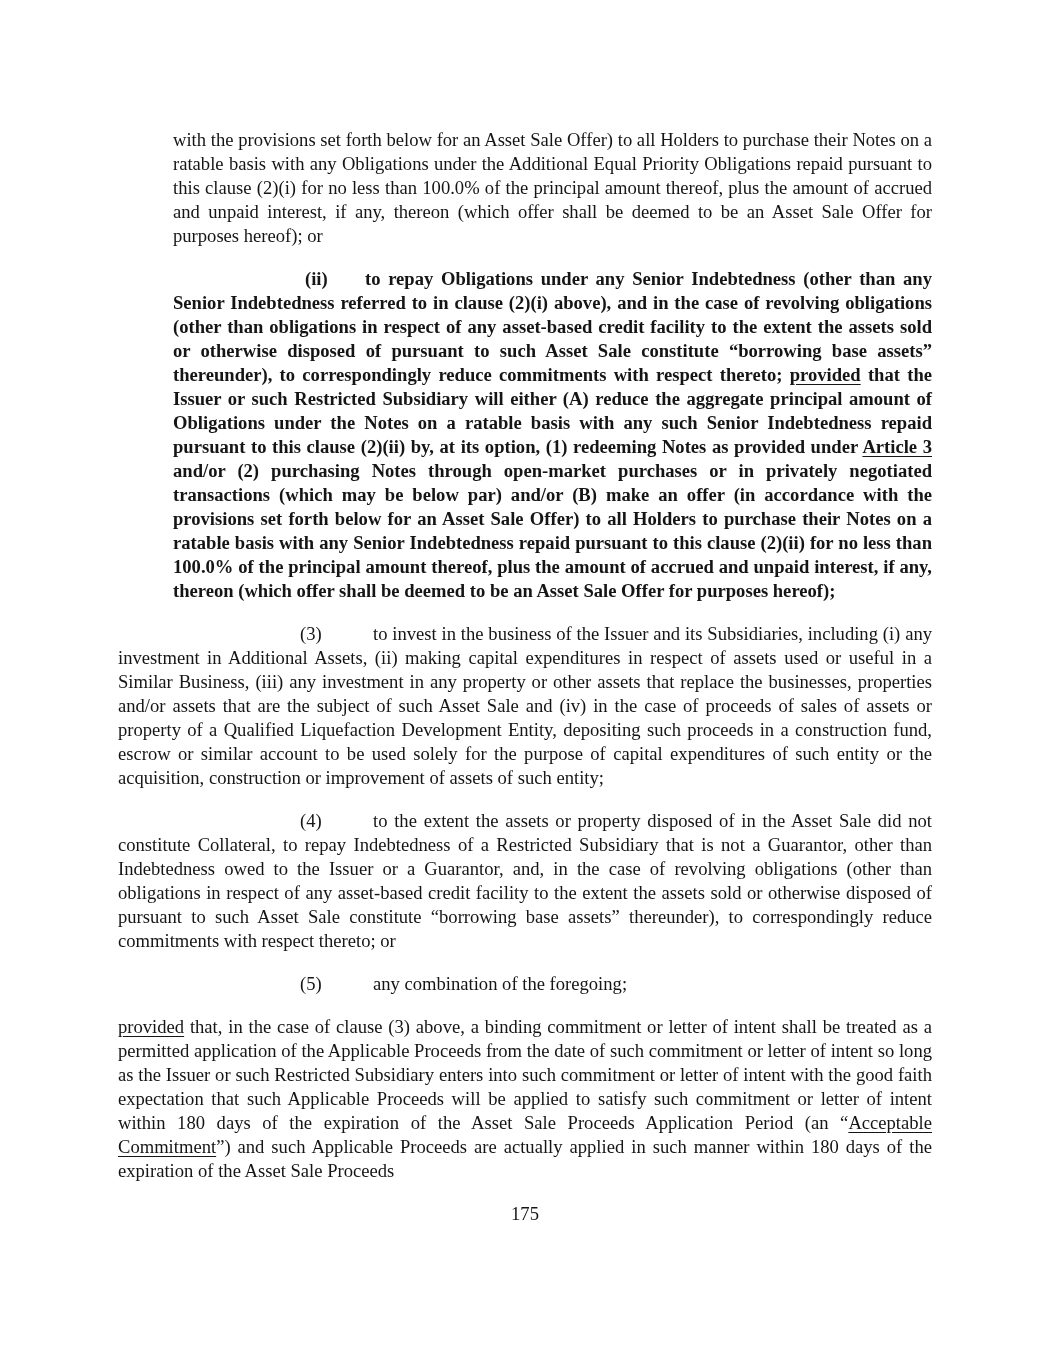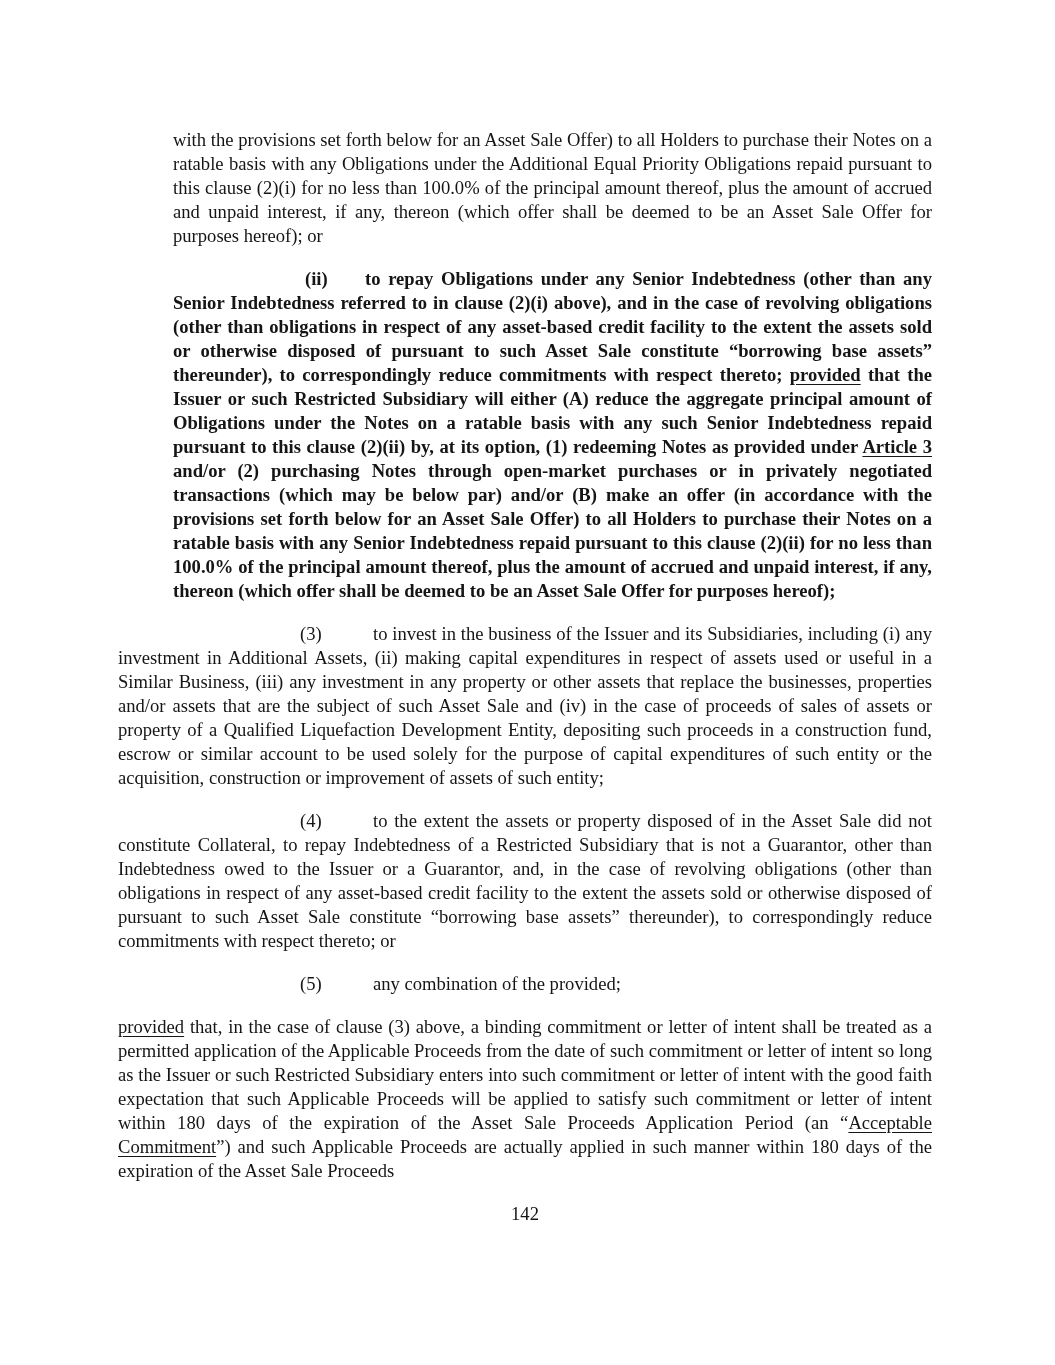--- a/index.html
+++ b/index.html
@@ -63,19 +63,19 @@
 <div class="page">
 
   <p class="para block"><span>with the provisions set forth below for an Asset Sale Offer) to all Holders to purchase their Notes on a ratable basis with any Obligations under the Additional Equal Priority Obligations repaid pursuant to this clause (2)(i) for no less than 100.0% of the principal amount thereof, plus the amount of accrued and unpaid interest, if any, thereon (which offer shall be deemed to be an Asset Sale Offer for purposes hereof); or</span></p>
 
   <p class="para block hang-block"><span class="lbl">(ii)</span><span>to repay Obligations under any Senior Indebtedness (other than any Senior Indebtedness referred to in clause (2)(i) above), and in the case of revolving obligations (other than obligations in respect of any asset-based credit facility to the extent the assets sold or otherwise disposed of pursuant to such Asset Sale constitute “borrowing base assets” thereunder), to correspondingly reduce commitments with respect thereto; </span><span class="u">provided</span><span> that the Issuer or such Restricted Subsidiary will either (A) reduce the aggregate principal amount of Obligations under the Notes on a ratable basis with any such Senior Indebtedness repaid pursuant to this clause (2)(ii) by, at its option, (1) redeeming Notes as provided under </span><span class="u">Article 3</span><span> and/or (2) purchasing Notes through open-market purchases or in privately negotiated transactions (which may be below par) and/or (B) make an offer (in accordance with the provisions set forth below for an Asset Sale Offer) to all Holders to purchase their Notes on a ratable basis with any Senior Indebtedness repaid pursuant to this clause (2)(ii) for no less than 100.0% of the principal amount thereof, plus the amount of accrued and unpaid interest, if any, thereon (which offer shall be deemed to be an Asset Sale Offer for purposes hereof);</span></p>
 
   <p class="para hang-full"><span class="lbl">(3)</span><span>to invest in the business of the Issuer and its Subsidiaries, including (i) any investment in Additional Assets, (ii) making capital expenditures in respect of assets used or useful in a Similar Business, (iii) any investment in any property or other assets that replace the businesses, properties and/or assets that are the subject of such Asset Sale and (iv) in the case of proceeds of sales of assets or property of a Qualified Liquefaction Development Entity, depositing such proceeds in a construction fund, escrow or similar account to be used solely for the purpose of capital expenditures of such entity or the acquisition, construction or improvement of assets of such entity;</span></p>
 
   <p class="para hang-full"><span class="lbl">(4)</span><span>to the extent the assets or property disposed of in the Asset Sale did not constitute Collateral, to repay Indebtedness of a Restricted Subsidiary that is not a Guarantor, other than Indebtedness owed to the Issuer or a Guarantor, and, in the case of revolving obligations (other than obligations in respect of any asset-based credit facility to the extent the assets sold or otherwise disposed of pursuant to such Asset Sale constitute “borrowing base assets” thereunder), to correspondingly reduce commitments with respect thereto; or</span></p>
 
-  <p class="para hang-full"><span class="lbl">(5)</span><span>any combination of the provided;</span></p>
+  <p class="para hang-full"><span class="lbl">(5)</span><span>any combination of the foregoing;</span></p>
 
   <p class="para"><span class="u">provided</span><span> that, in the case of clause (3) above, a binding commitment or letter of intent shall be treated as a permitted application of the Applicable Proceeds from the date of such commitment or letter of intent so long as the Issuer or such Restricted Subsidiary enters into such commitment or letter of intent with the good faith expectation that such Applicable Proceeds will be applied to satisfy such commitment or letter of intent within 180 days of the expiration of the Asset Sale Proceeds Application Period (an “</span><span class="u">Acceptable Commitment</span><span>”) and such Applicable Proceeds are actually applied in such manner within 180 days of the expiration of the Asset Sale Proceeds</span></p>
 
-  <div class="footer">142</div>
+  <div class="footer">175</div>
 
 </div>
 
 </body></html>

